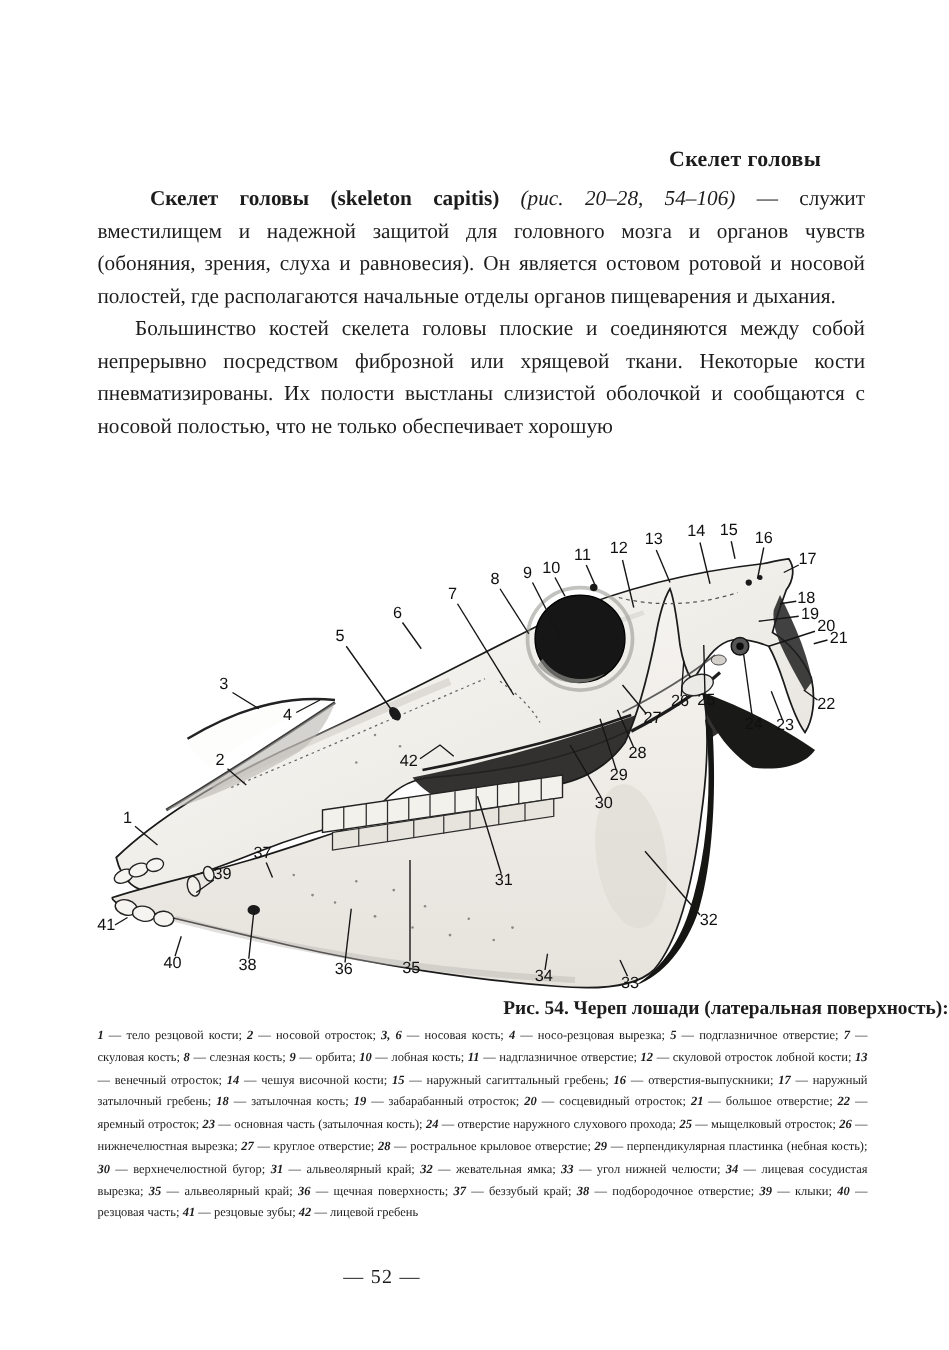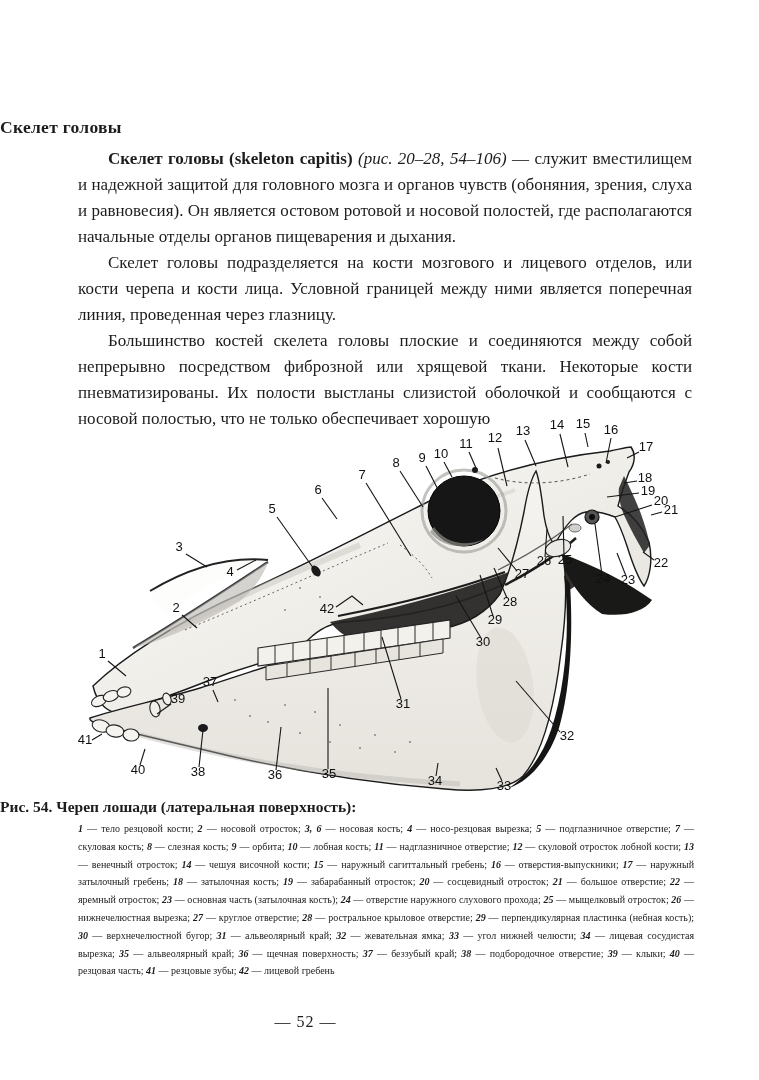--- a/index.html
+++ b/index.html
@@ -1,59 +1,58 @@
 <!DOCTYPE html>
 <html><head>
 <meta charset="utf-8">
 <style>
   html,body{margin:0;padding:0;}
   body{
     width:759px;height:1080px;position:relative;background:#ffffff;
     font-family:"Liberation Serif", serif;color:#1c1c1c;overflow:hidden;
   }
   .page-title{
-    position:absolute;top:117px;left:0;width:657px;text-align:left;
+    position:absolute;top:117px;left:0;width:657px;text-align:right;
     font-size:17.5px;font-weight:bold;letter-spacing:.3px;
   }
   .body-text{
     position:absolute;top:146px;left:78px;width:614px;
     font-size:17px;line-height:26px;text-align:justify;
   }
   .body-text p{margin:0;text-indent:30px;}
-  .seg-bold{font-weight:bold;}
+  .seg-bold{font-weight:bold;margin-left:12px;}
   .seg-italic{font-style:italic;margin-top:30px;}
   .figure-wrap{position:absolute;top:415px;left:70px;width:630px;height:388px;}
   .figure-wrap svg{width:100%;height:100%;display:block;overflow:visible;}
   .figlabel{
     font-family:"Liberation Sans", sans-serif;font-size:13px;fill:#101010;
     text-anchor:middle;
   }
   .leader{fill:none;stroke:#151515;stroke-width:1.1;}
   .fig-caption{
-    position:absolute;top:798px;left:0;width:759px;text-align:left;
+    position:absolute;top:798px;left:0;width:759px;text-align:right;
     font-size:15.5px;font-weight:bold;
   }
   .fig-legend{
     position:absolute;top:820px;left:78px;width:616px;
     font-size:10px;line-height:17.8px;text-align:justify;
   }
   .lnum{font-weight:bold;font-style:italic;}
   .page-number{
     position:absolute;top:1013px;left:0;width:611px;text-align:center;
     font-size:16px;letter-spacing:1px;
   }
 </style>
 </head>
 <body>
 
 <div class="page-title">Скелет головы</div>
 
 <div class="body-text">
     <p><span class="seg-bold">Скелет головы (skeleton capitis) </span><span class="seg-italic">(рис. 20–28, 54–106)</span><span class="seg-normal"> — служит вместилищем и надежной защитой для головного мозга и органов чувств (обоняния, зрения, слуха и равновесия). Он является остовом ротовой и носовой полостей, где располагаются начальные отделы органов пищеварения и дыхания.</span></p>
-    <p><span class="seg-normal">Скелет головы подразделяется на кости мозгового и лицевого отделов, или кости черепа и кости лица. Условной границей между ними является поперечная линия, проведенная через глазницу.</span></p>
     <p><span class="seg-normal">Большинство костей скелета головы плоские и соединяются между собой непрерывно посредством фиброзной или хрящевой ткани. Некоторые кости пневматизированы. Их полости выстланы слизистой оболочкой и сообщаются с носовой полостью, что не только обеспечивает хорошую</span></p>
   </div>
 
 <div class="figure-wrap">
   <svg id="fig-svg" viewBox="70 415 630 388" xmlns="http://www.w3.org/2000/svg">
     <defs>
       <linearGradient id="boneGrad" x1="0" y1="0" x2="1" y2="1">
         <stop offset="0" stop-color="#fafaf7"></stop>
         <stop offset="0.55" stop-color="#efede8"></stop>
         <stop offset="1" stop-color="#e2dfd9"></stop>

